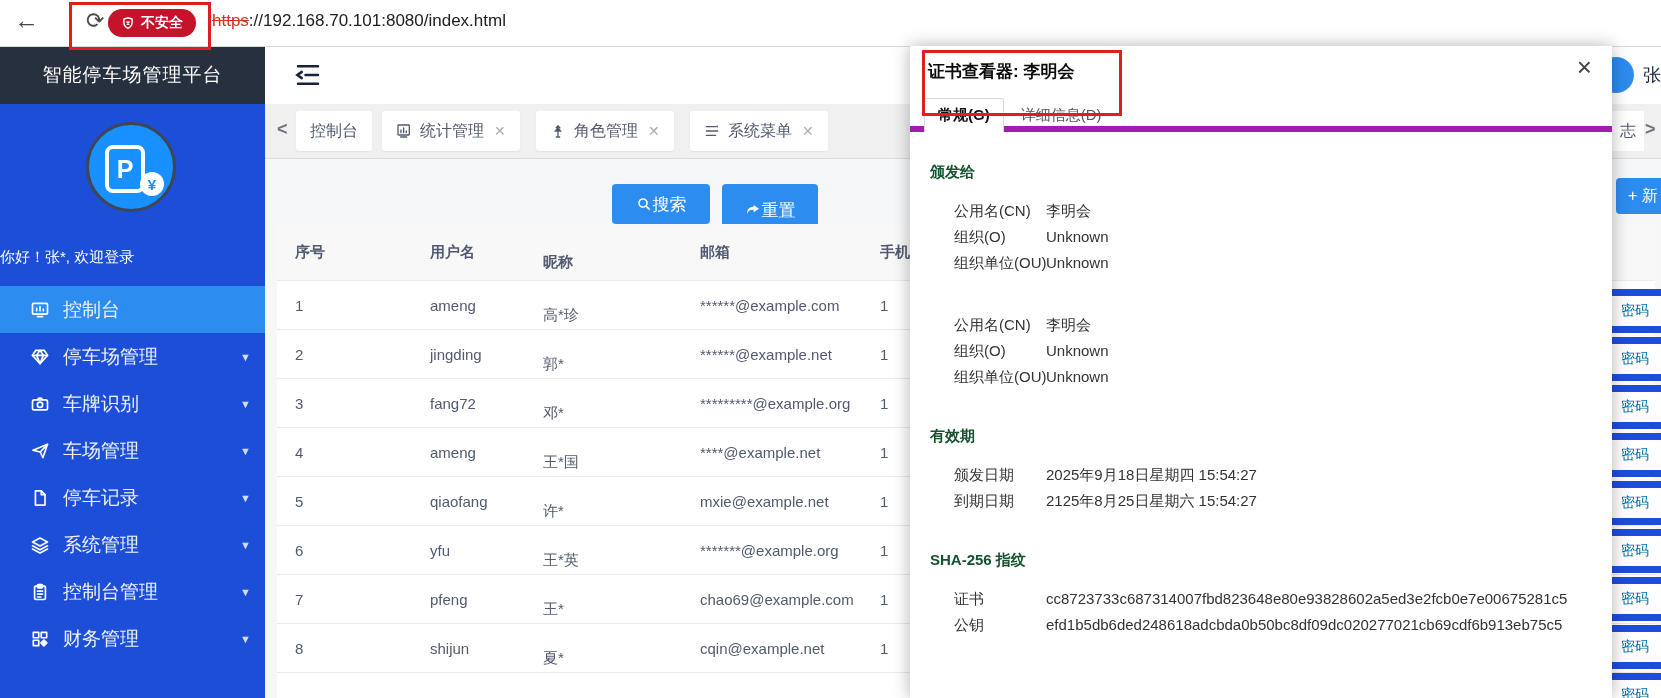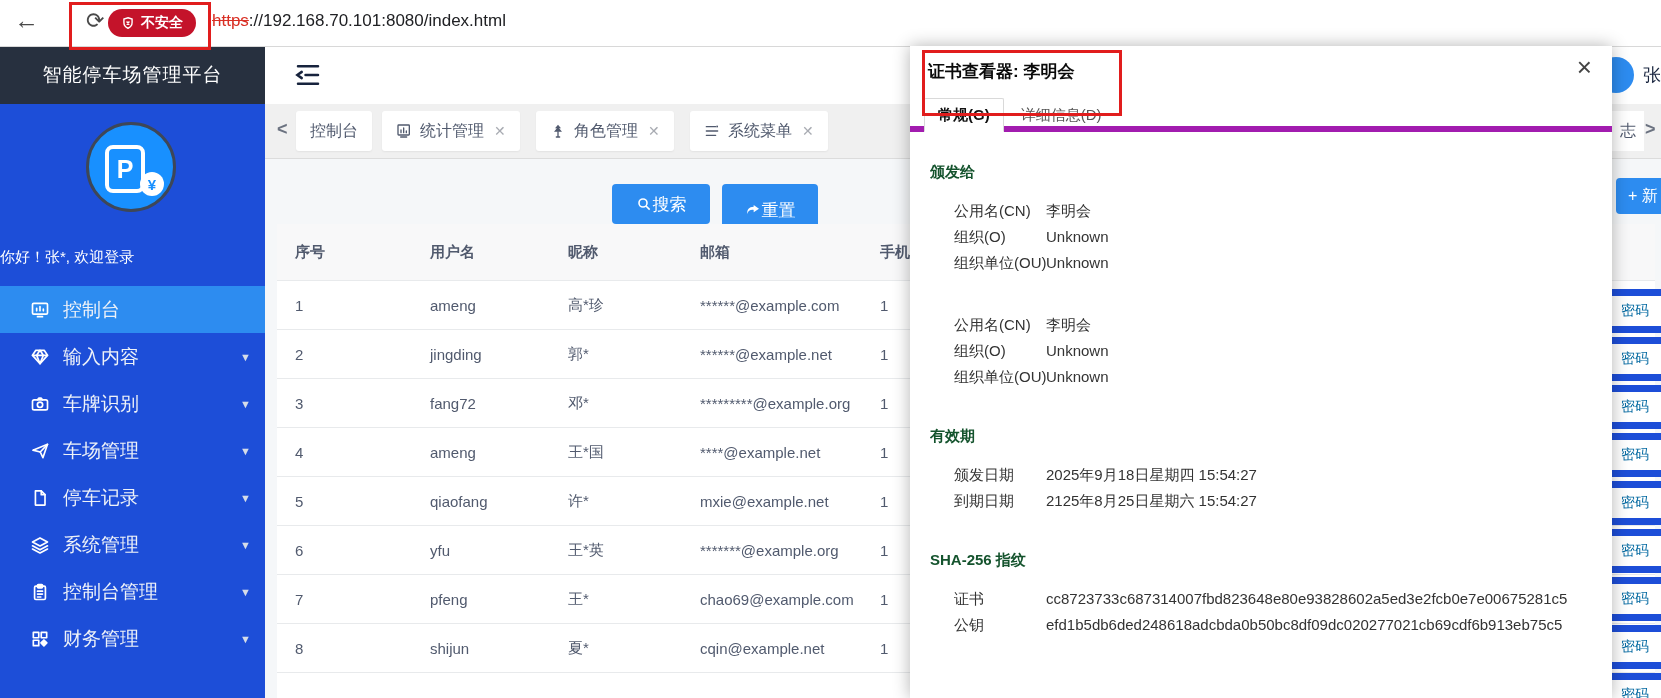--- a/index.html
+++ b/index.html
@@ -71,21 +71,21 @@
   .btn-search{left:612px;top:184px;width:98px;height:40px;}
   .btn-reset{left:722px;top:184px;width:96px;height:52px;}
   .btn-add{left:1616px;top:178px;width:70px;height:36px;font-size:16px;justify-content:flex-start;
            padding-left:12px;}
   
   .table{position:absolute;left:277px;top:224px;width:1378px;background:#fff;}
   .t-head{height:56px;position:relative;background:#f8f8f9;font-weight:bold;color:#515a6e;font-size:15px;}
   .t-row{height:48px;position:relative;border-top:1px solid #e8eaec;font-size:15px;color:#515a6e;background:#fff;}
   .t-row.partial{height:46px;}
   .cell{position:absolute;top:50%;transform:translateY(-50%);white-space:nowrap;}
-  .c0{left:18px;}.c1{left:153px;}.c2{left:291px;}.c3{left:423px;}.c4{left:603px;}
+  .c0{left:18px;}.c1{left:153px;}.c2{left:266px;margin-top:10px;}.c3{left:423px;}.c4{left:603px;}
   .row-btn{position:absolute;left:1596px;width:64px;height:30px;border:7px solid #1d4ed8;color:#0369a1;
            background:#fff;border-radius:4px;font-size:14px;display:flex;align-items:center;
            justify-content:center;z-index:5;cursor:pointer;}
   
   .cert-panel{position:absolute;left:910px;top:46px;width:702px;height:652px;background:#fff;z-index:10;
               box-shadow:0 0 16px rgba(0,0,0,.30);color:#1a1a1a;}
   .cert-close{position:absolute;right:20px;top:6px;font-size:26px;font-weight:300;color:#444;cursor:pointer;}
   .cert-title{position:absolute;left:18px;top:14px;font-size:17px;font-weight:bold;color:#0a0a0a;}
   .cert-tabs{position:absolute;left:0;top:52px;width:100%;height:34px;border-bottom:6px solid #a21caf;
              box-sizing:border-box;display:flex;padding-left:14px;gap:4px;}
@@ -138,21 +138,21 @@
           </span>
           <span>控制台</span>
         </div>
         <div class="menu-item">
           <span class="menu-ico">
             <svg viewBox="0 0 24 24" fill="none" stroke="currentColor" stroke-width="2" stroke-linecap="round" stroke-linejoin="round">
               <path d="M7 4h10l4 6-9 10L3 10z"></path>
               <path d="M3 10h18M12 20L8 10l4-6 4 6z"></path>
             </svg>
           </span>
-          <span>输入内容</span>
+          <span>停车场管理</span>
           <span class="menu-caret">▼</span>
         </div>
         <div class="menu-item">
           <span class="menu-ico">
             <svg viewBox="0 0 24 24" fill="none" stroke="currentColor" stroke-width="2" stroke-linecap="round" stroke-linejoin="round">
               <rect x="3" y="7" width="18" height="12" rx="2"></rect>
               <circle cx="12" cy="13" r="3.2"></circle>
               <path d="M9 7l1.5-2h3L15 7"></path>
             </svg>
           </span>

